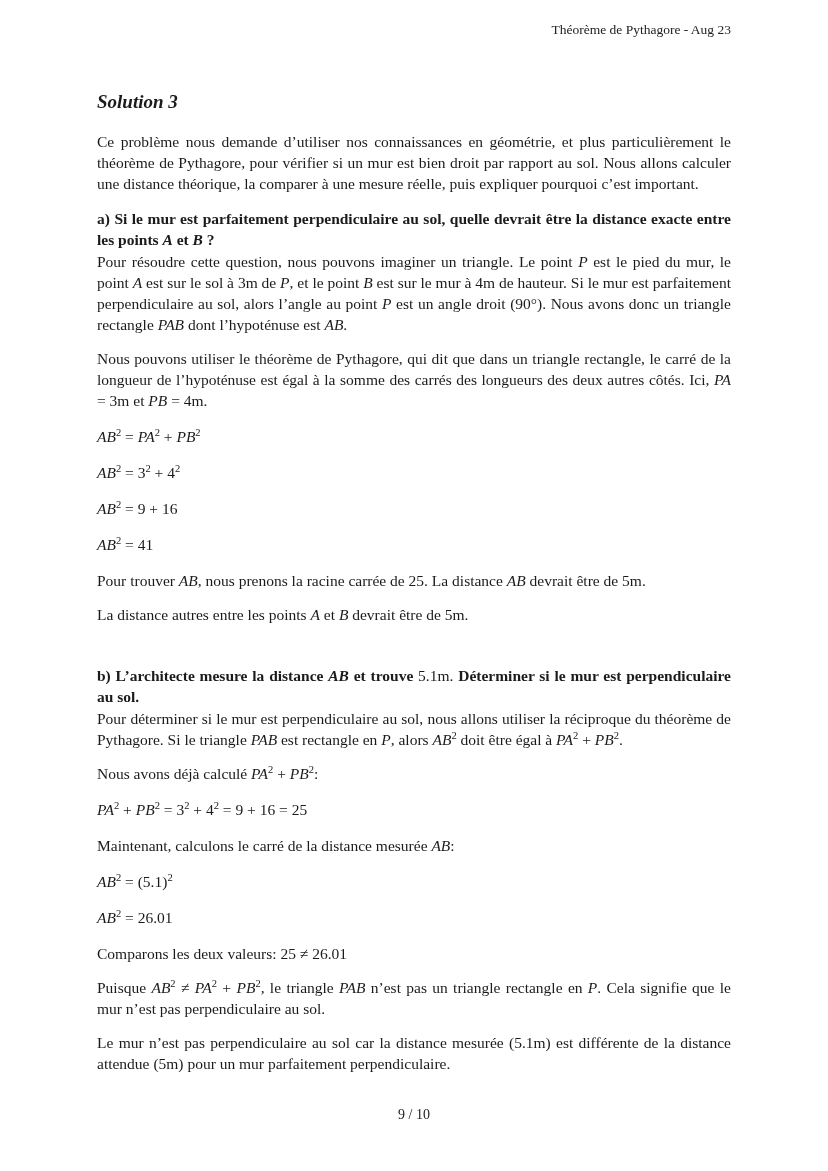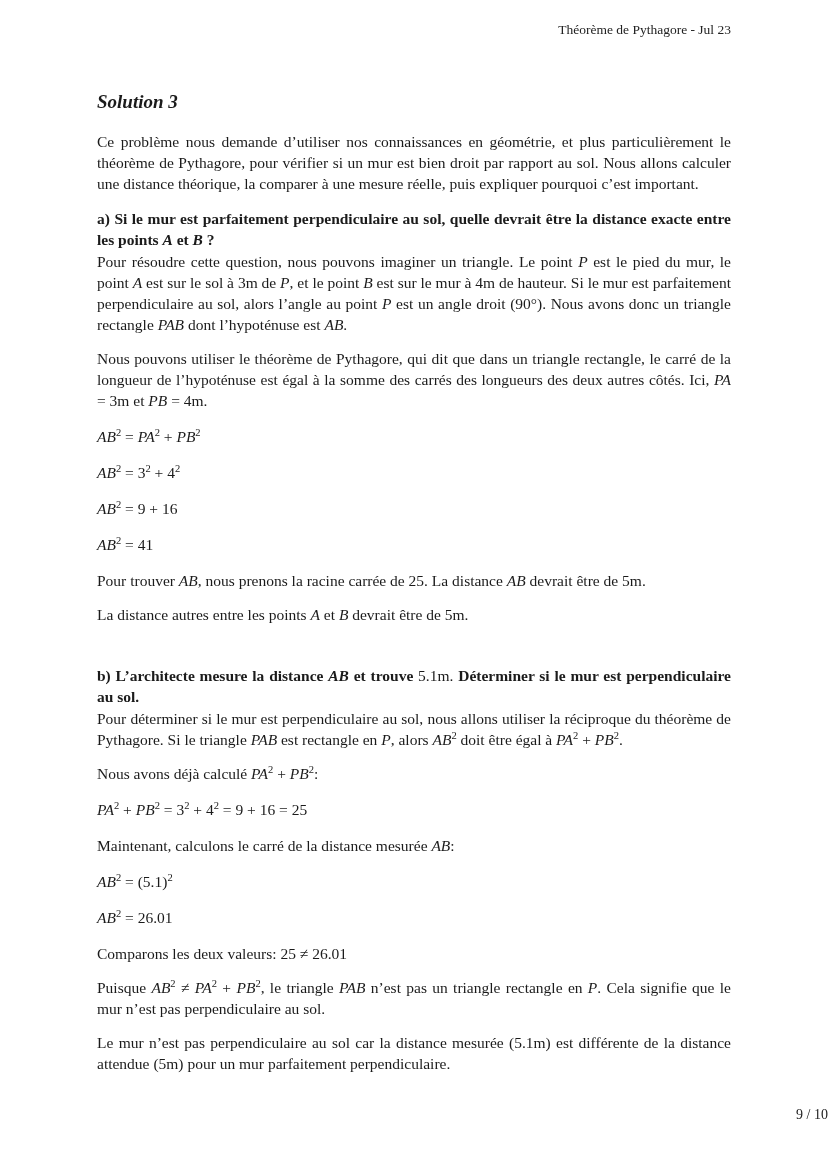--- a/index.html
+++ b/index.html
@@ -57,32 +57,32 @@
   .seg-sup {
     font-size: 68%;
     vertical-align: super;
     line-height: 0;
   }
   .footer {
     position: absolute;
     left: 0;
     bottom: 48px;
     width: 100%;
-    text-align: right;
+    text-align: center;
     font-size: 14px;
     color: #222222;
     margin-top: 32px;
   }
 </style>
 </head>
 <body>
 
 <div class="page">
   <div class="header">
-    <span>Théorème de Pythagore - Jul 23</span>
+    <span>Théorème de Pythagore - Aug 23</span>
   </div>
   <h1 class="doc-title">Solution 3</h1>
   <div class="content">
       <div class="doc-para"><span class="seg-n">Ce problème nous demande d’utiliser nos connaissances en géométrie, et plus particulièrement le théorème de Pythagore, pour vérifier si un mur est bien droit par rapport au sol. Nous allons calculer une distance théorique, la comparer à une mesure réelle, puis expliquer pourquoi c’est important.</span></div>
       <div class="doc-heading"><span class="seg-b">a) Si le mur est parfaitement perpendiculaire au sol, quelle devrait être la distance exacte entre les points </span><span class="seg-i">A</span><span class="seg-b"> et </span><span class="seg-i">B</span><span class="seg-b"> ?</span></div>
       <div class="doc-para tight"><span class="seg-n">Pour résoudre cette question, nous pouvons imaginer un triangle. Le point </span><span class="seg-i">P</span><span class="seg-n"> est le pied du mur, le point </span><span class="seg-i">A</span><span class="seg-n"> est sur le sol à 3m de </span><span class="seg-i">P</span><span class="seg-n">, et le point </span><span class="seg-i">B</span><span class="seg-n"> est sur le mur à 4m de hauteur. Si le mur est parfaitement perpendiculaire au sol, alors l’angle au point </span><span class="seg-i">P</span><span class="seg-n"> est un angle droit (90°). Nous avons donc un triangle rectangle </span><span class="seg-i">PAB</span><span class="seg-n"> dont l’hypoténuse est </span><span class="seg-i">AB</span><span class="seg-n">.</span></div>
       <div class="doc-para"><span class="seg-n">Nous pouvons utiliser le théorème de Pythagore, qui dit que dans un triangle rectangle, le carré de la longueur de l’hypoténuse est égal à la somme des carrés des longueurs des deux autres côtés. Ici, </span><span class="seg-i">PA</span><span class="seg-n"> = 3m et </span><span class="seg-i">PB</span><span class="seg-n"> = 4m.</span></div>
       <div class="doc-equation"><span class="seg-i">AB</span><span class="seg-sup">2</span><span class="seg-n"> = </span><span class="seg-i">PA</span><span class="seg-sup">2</span><span class="seg-n"> + </span><span class="seg-i">PB</span><span class="seg-sup">2</span></div>
       <div class="doc-equation"><span class="seg-i">AB</span><span class="seg-sup">2</span><span class="seg-n"> = 3</span><span class="seg-sup">2</span><span class="seg-n"> + 4</span><span class="seg-sup">2</span></div>
       <div class="doc-equation"><span class="seg-i">AB</span><span class="seg-sup">2</span><span class="seg-n"> = 9 + 16</span></div>

